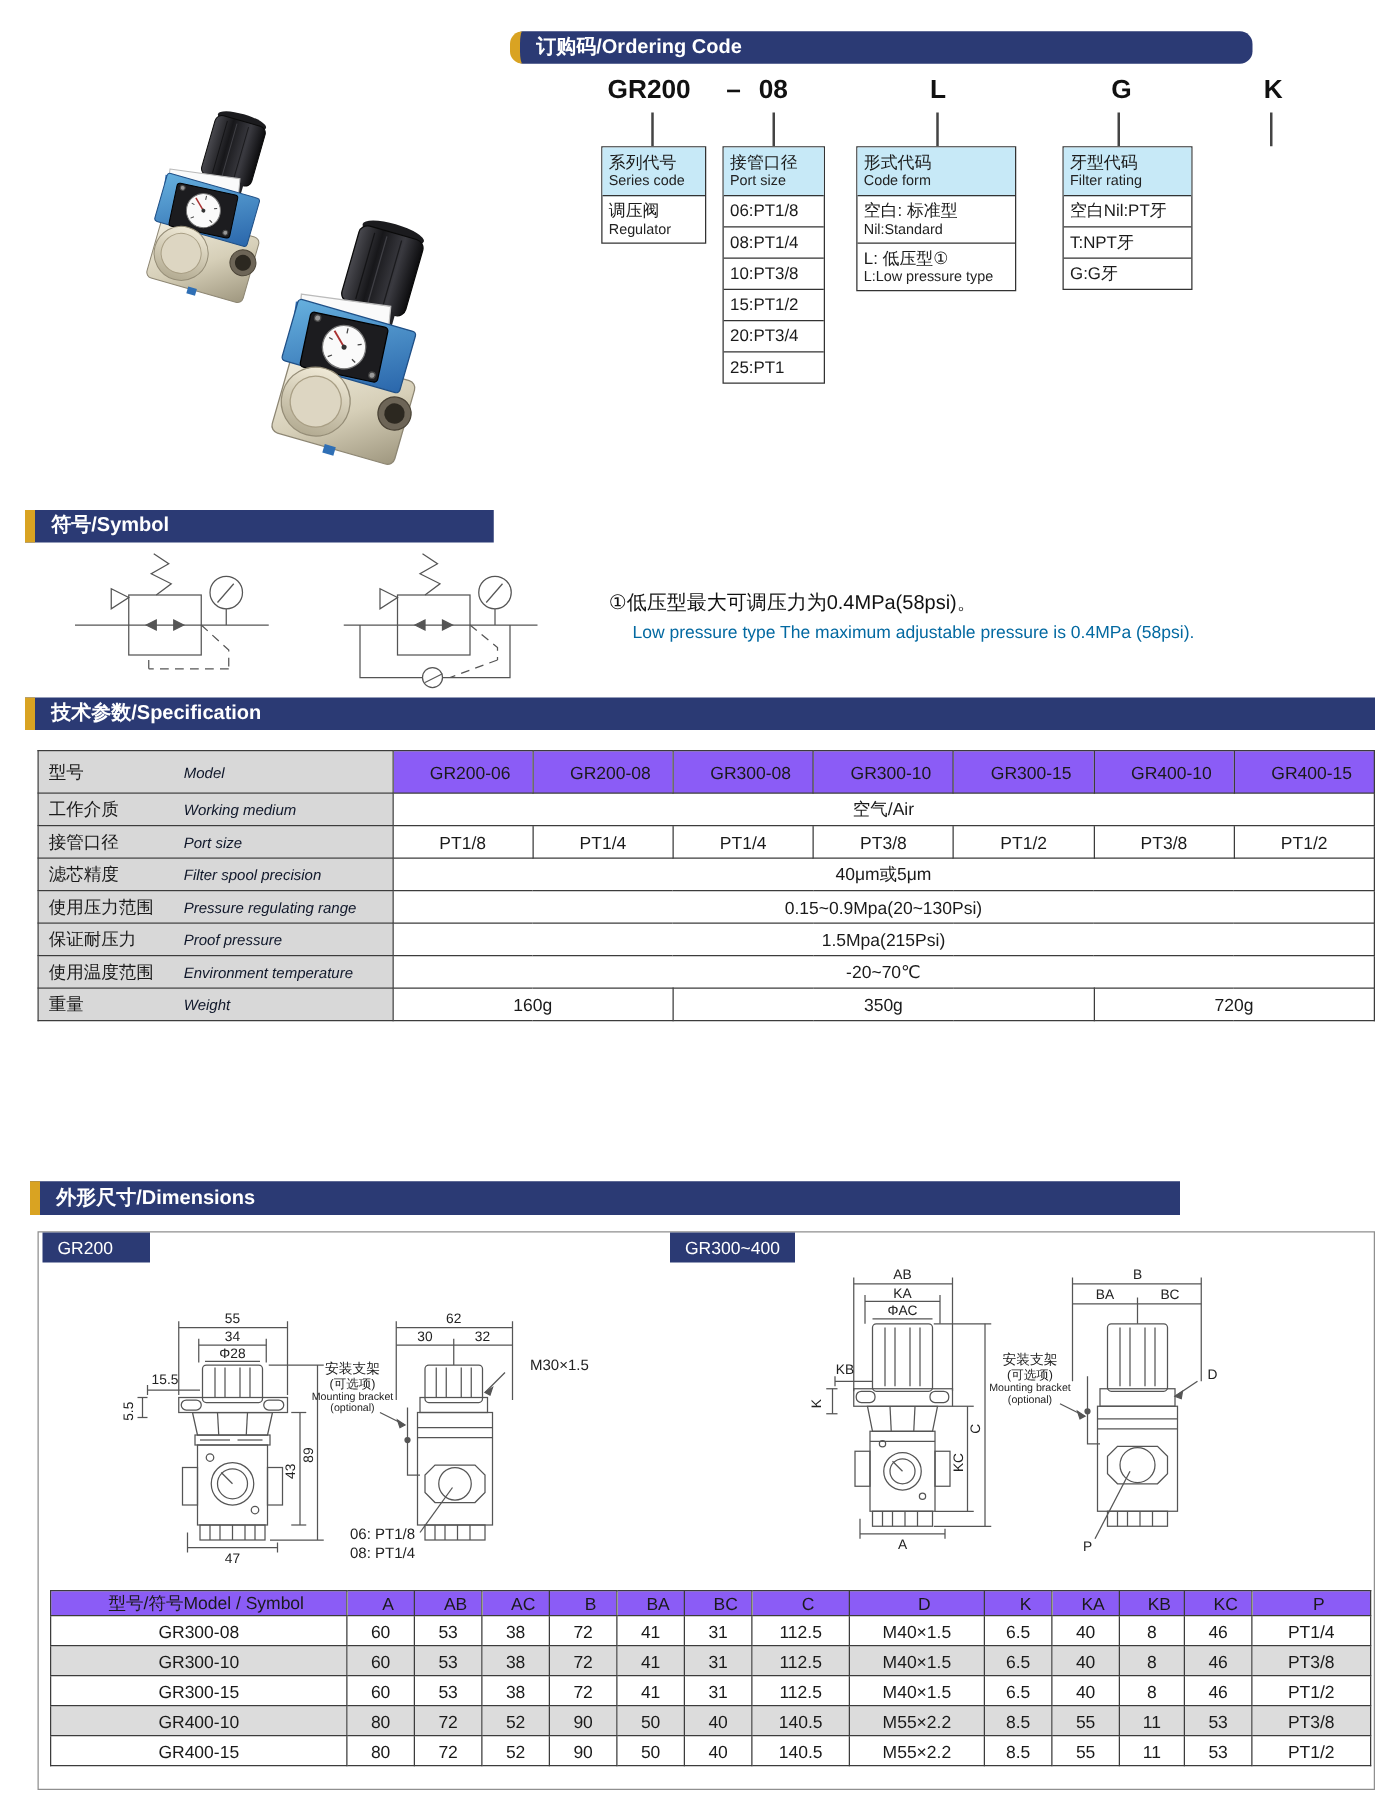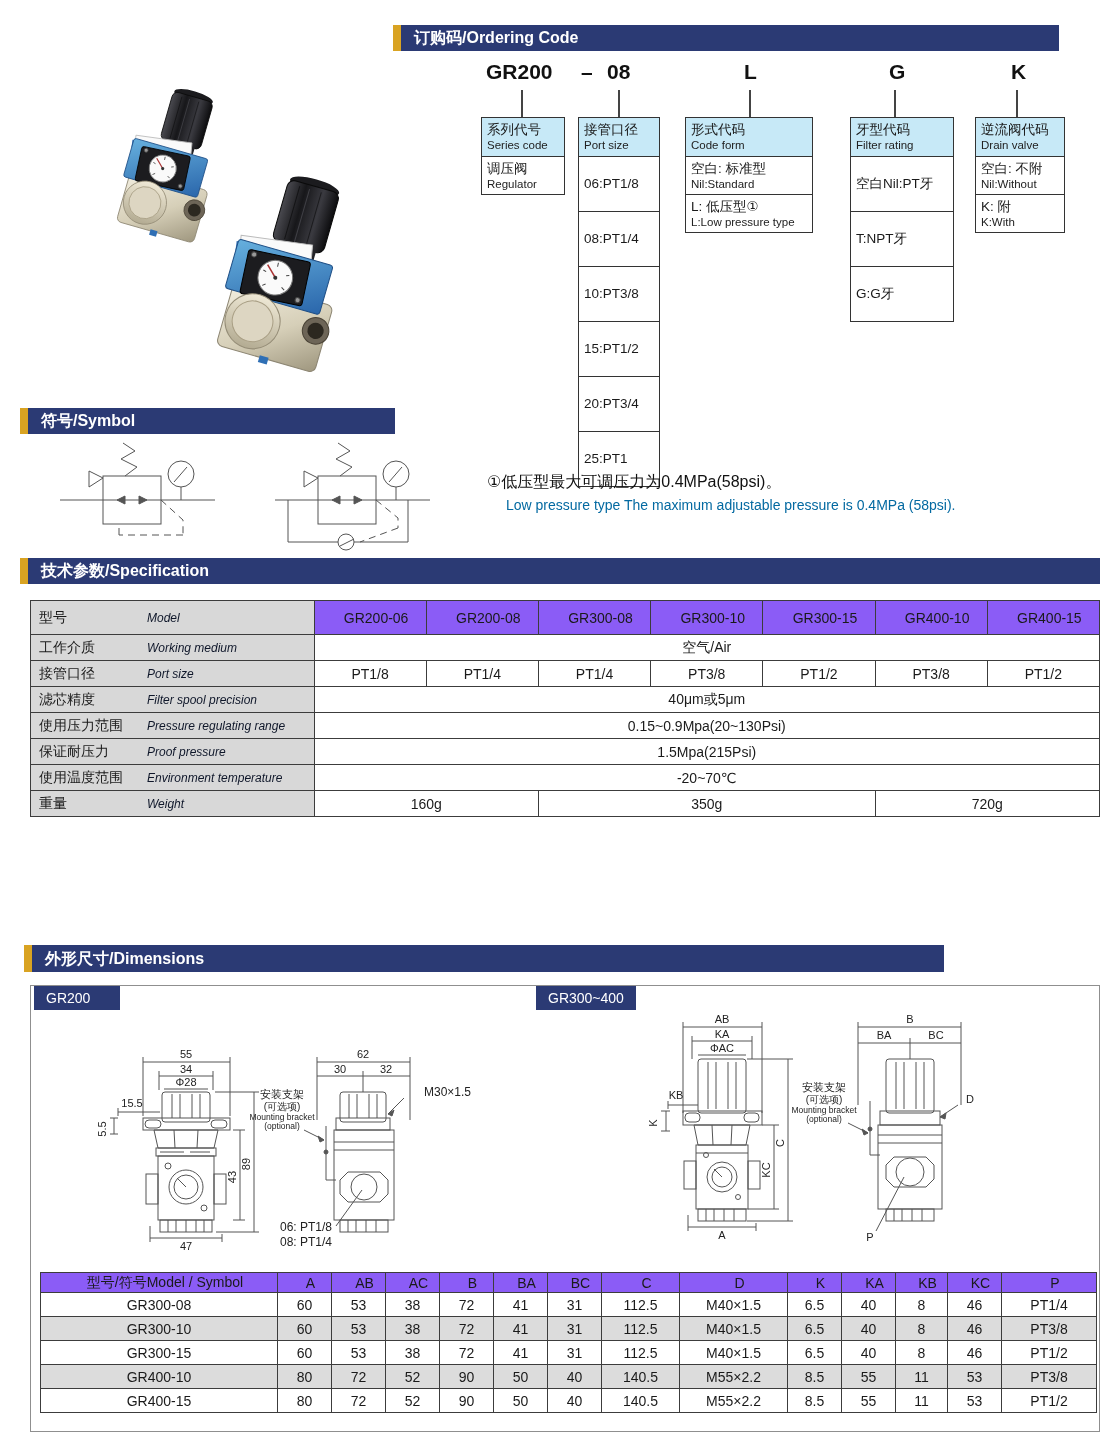--- a/index.html
+++ b/index.html
@@ -6,21 +6,21 @@
   #page{position:relative;width:1113px;height:1442px;background:#fff;overflow:hidden;
         font-family:"Liberation Sans","DejaVu Sans",sans-serif;color:#1a1a1a;}
   .bar{position:absolute;height:26px;background:#2b3a74;border-left:8px solid #d9a322;
        color:#fff;font-weight:bold;font-size:16px;line-height:26px;padding-left:13px;box-sizing:border-box;}
   .code{position:absolute;font-size:21px;font-weight:bold;color:#111;}
   .vline{position:absolute;width:2px;background:#444;}
   .obox{position:absolute;border:1px solid #333;background:#fff;box-sizing:border-box;}
   .obox .hd{background:#c7e9f7;border-bottom:1px solid #333;padding:3px 5px 4px 5px;}
   .cn{font-size:13.5px;display:block;line-height:17px;white-space:nowrap;}
   .en{font-size:11.5px;display:block;line-height:14px;color:#222;white-space:nowrap;}
-  .ocell{border-bottom:1px solid #333;padding:18px 5px;font-size:13.5px;line-height:18px;white-space:nowrap;}
+  .ocell{border-bottom:1px solid #333;padding:3px 5px;font-size:13.5px;line-height:18px;white-space:nowrap;}
   .ocell2{border-bottom:1px solid #333;padding:3px 5px;}
   .obox .last{border-bottom:none;}
   table{border-collapse:collapse;position:absolute;table-layout:fixed;}
   td,th{border:1px solid #3c3c3c;text-align:center;font-size:14px;font-weight:normal;padding:0;overflow:hidden;}
   .spec-lbl{background:#d8d8d8;text-align:left;}
   .spec-lbl .wrap{display:flex;align-items:center;}
   .spec-lbl .c{width:108px;padding-left:8px;font-size:14px;white-space:nowrap;}
   .spec-lbl .e{font-size:12px;color:#0f172a;white-space:nowrap;font-style:italic;}
   .mblue{background:#8b5cf6;padding-left:12px;}
   .stripe{background:#dcdcdc;}
@@ -88,21 +88,21 @@
         <circle cx="-22" cy="28" r="20" fill="#ddd6c2" stroke="#a99f85"></circle>
         <circle cx="40" cy="20" r="13" fill="#6d6557" stroke="#4a4336"></circle>
         <circle cx="40" cy="20" r="8" fill="#2c2820"></circle>
         <rect x="-6" y="58" width="9" height="7" fill="#2f6fb5"></rect>
       </g>
     </defs>
     <use href="#reg" transform="translate(128,138) rotate(16) scale(0.80)"></use>
     <use href="#reg" transform="translate(242,252) rotate(16) scale(1.02)"></use>
   </svg>
 
-  <div class="bar" style="left:393px;top:25px;width:666px;">
+  <div class="bar" style="left:408px;top:25px;width:594px;border-radius:10px;">
     <span>订购码/Ordering Code</span>
   </div>
 
   <div class="code" style="left:486px;top:60px;">GR200</div>
   <div class="code" style="left:581px;top:60px;">–</div>
   <div class="code" style="left:607px;top:60px;">08</div>
   <div class="code" style="left:744px;top:60px;">L</div>
   <div class="code" style="left:889px;top:60px;">G</div>
   <div class="code" style="left:1011px;top:60px;">K</div>
 
@@ -154,34 +154,20 @@
   <div class="obox" style="left:850px;top:117px;width:104px;">
     <div class="hd">
       <span class="cn">牙型代码</span>
       <span class="en">Filter rating</span>
     </div>
     <div class="ocell">空白Nil:PT牙</div>
     <div class="ocell">T:NPT牙</div>
     <div class="ocell last">G:G牙</div>
   </div>
 
-  <div class="obox" style="left:975px;top:117px;width:90px;">
-    <div class="hd">
-      <span class="cn">逆流阀代码</span>
-      <span class="en">Drain valve</span>
-    </div>
-    <div class="ocell2">
-      <span class="cn">空白: 不附</span>
-      <span class="en">Nil:Without</span>
-    </div>
-    <div class="ocell2 last">
-      <span class="cn">K: 附</span>
-      <span class="en">K:With</span>
-    </div>
-  </div>
 
   <div class="bar" style="left:20px;top:408px;width:375px;">
     <span>符号/Symbol</span>
   </div>
 
   <svg style="left:55px;top:438px;" width="430" height="120" viewBox="0 0 430 120">
     <g class="dl">
 
       <line x1="5" y1="62" x2="160" y2="62"></line>
       <rect x="48" y="38" width="58" height="48"></rect>

